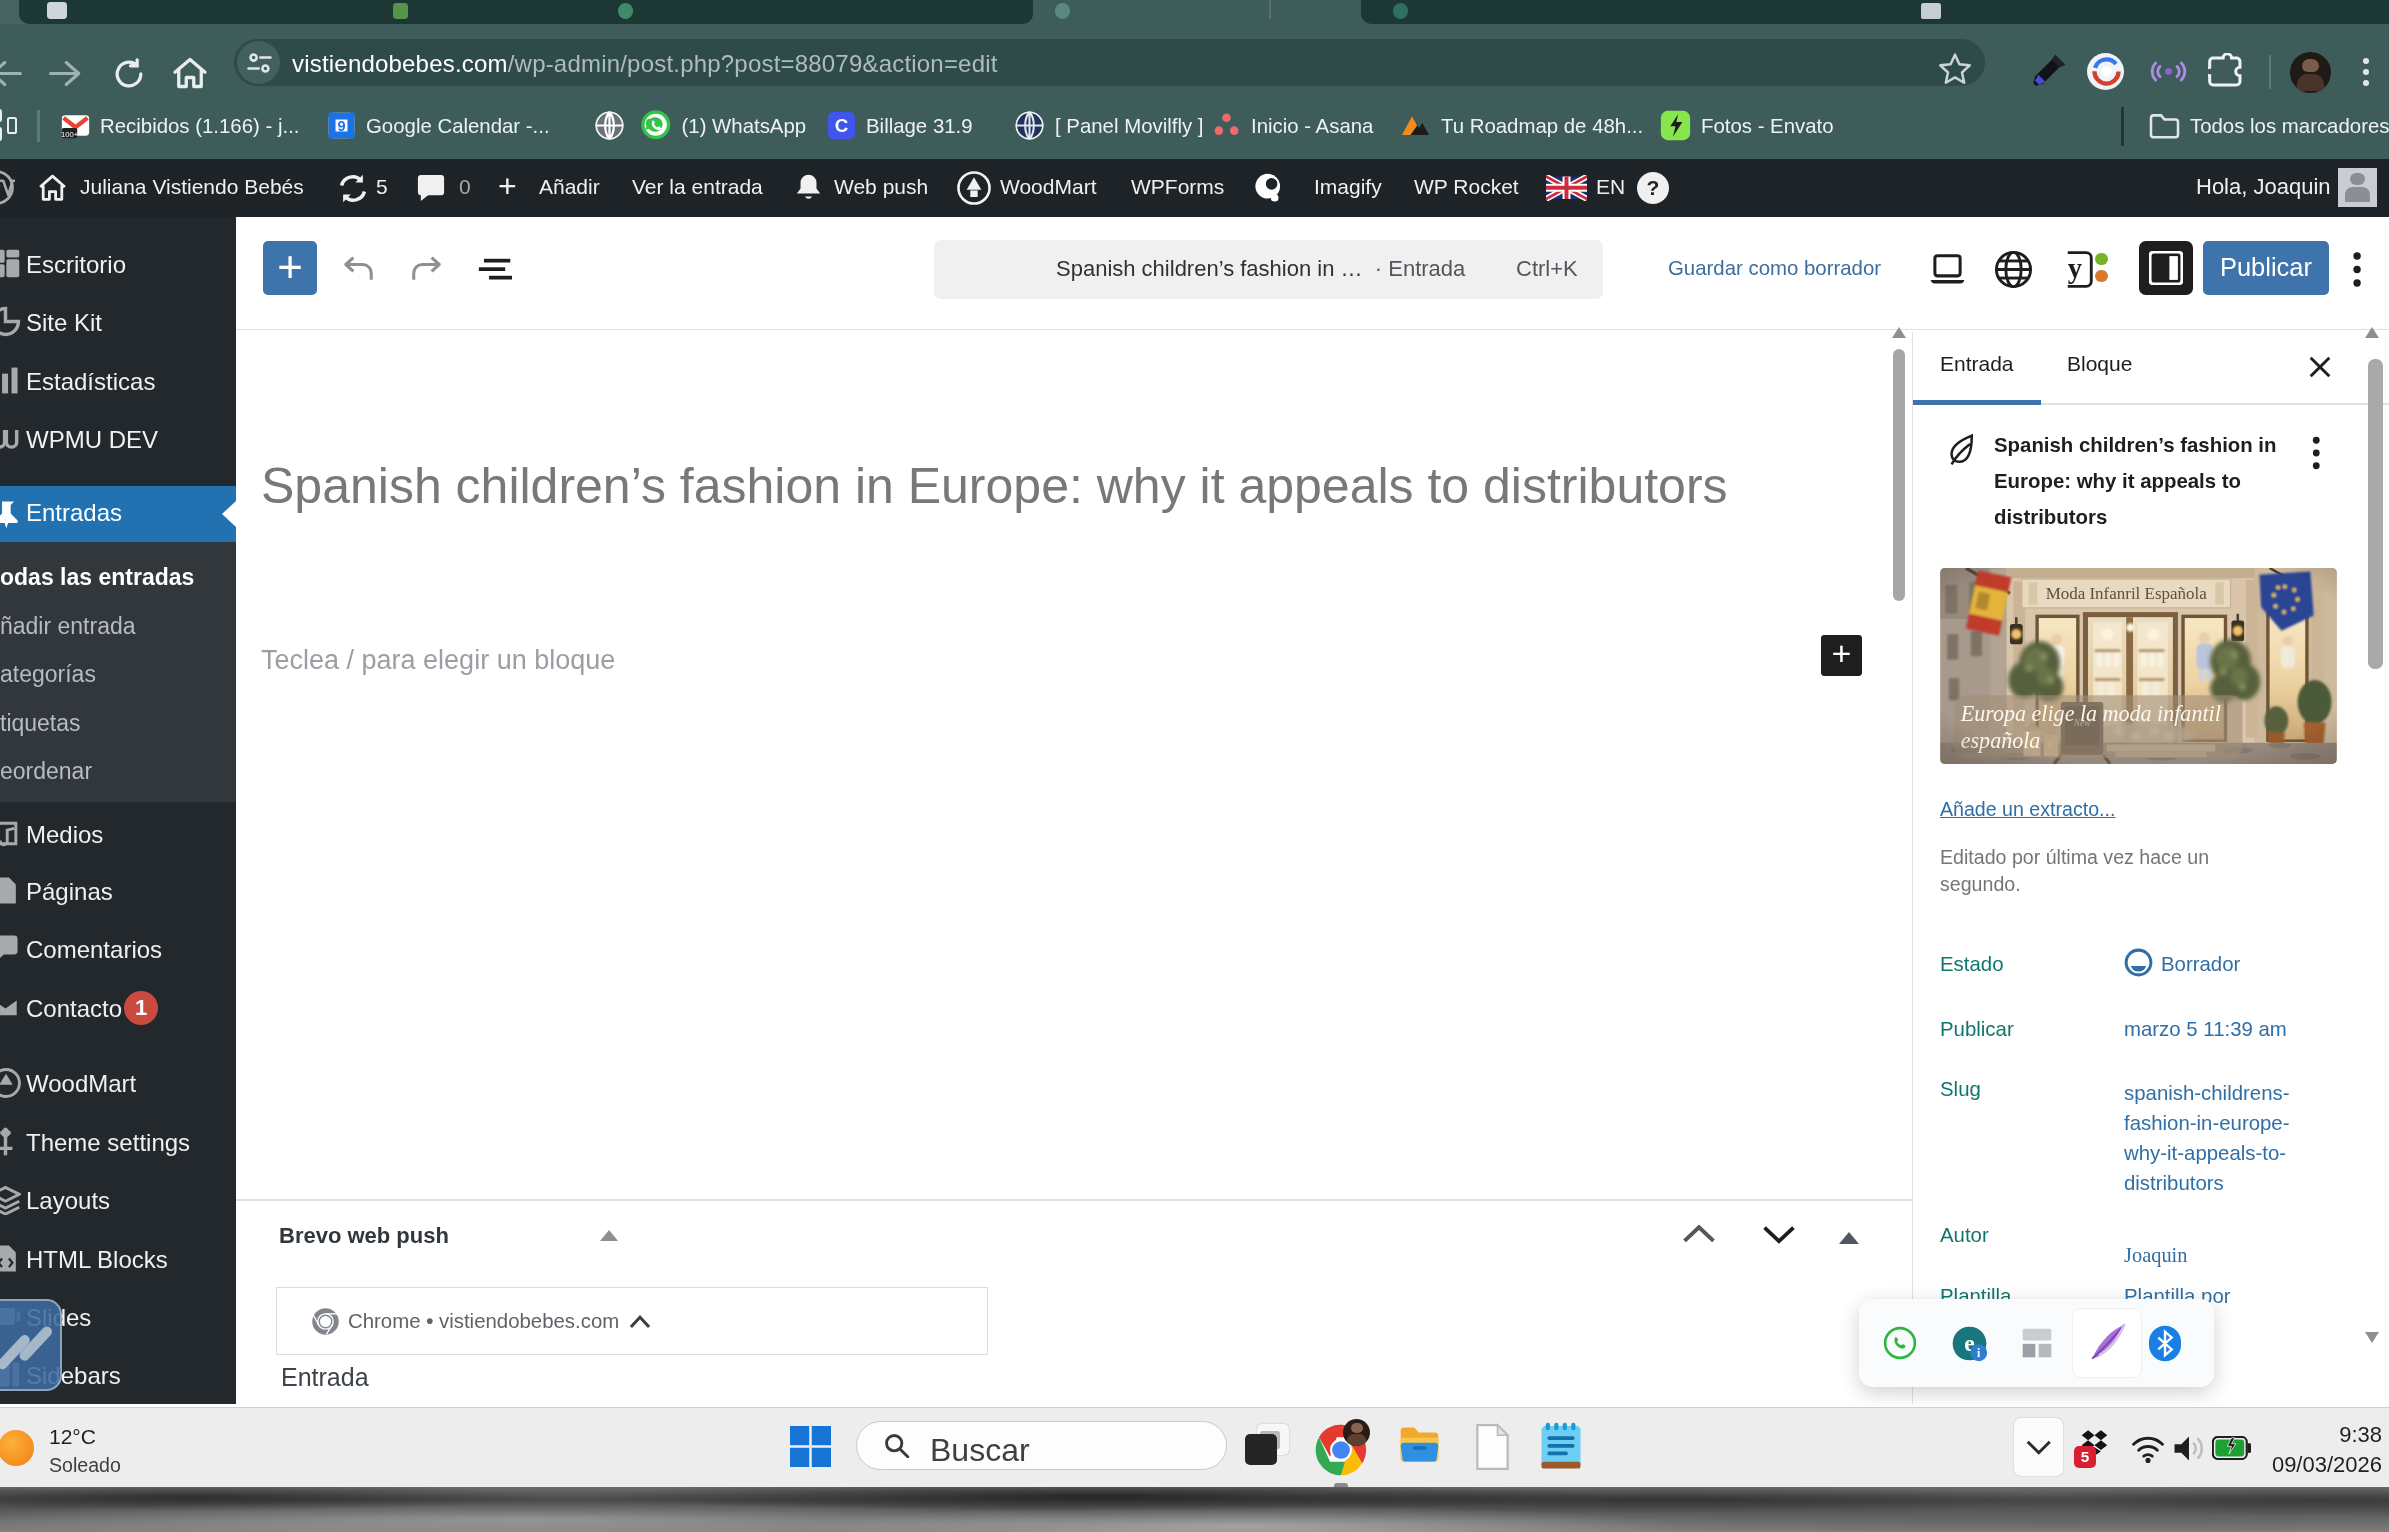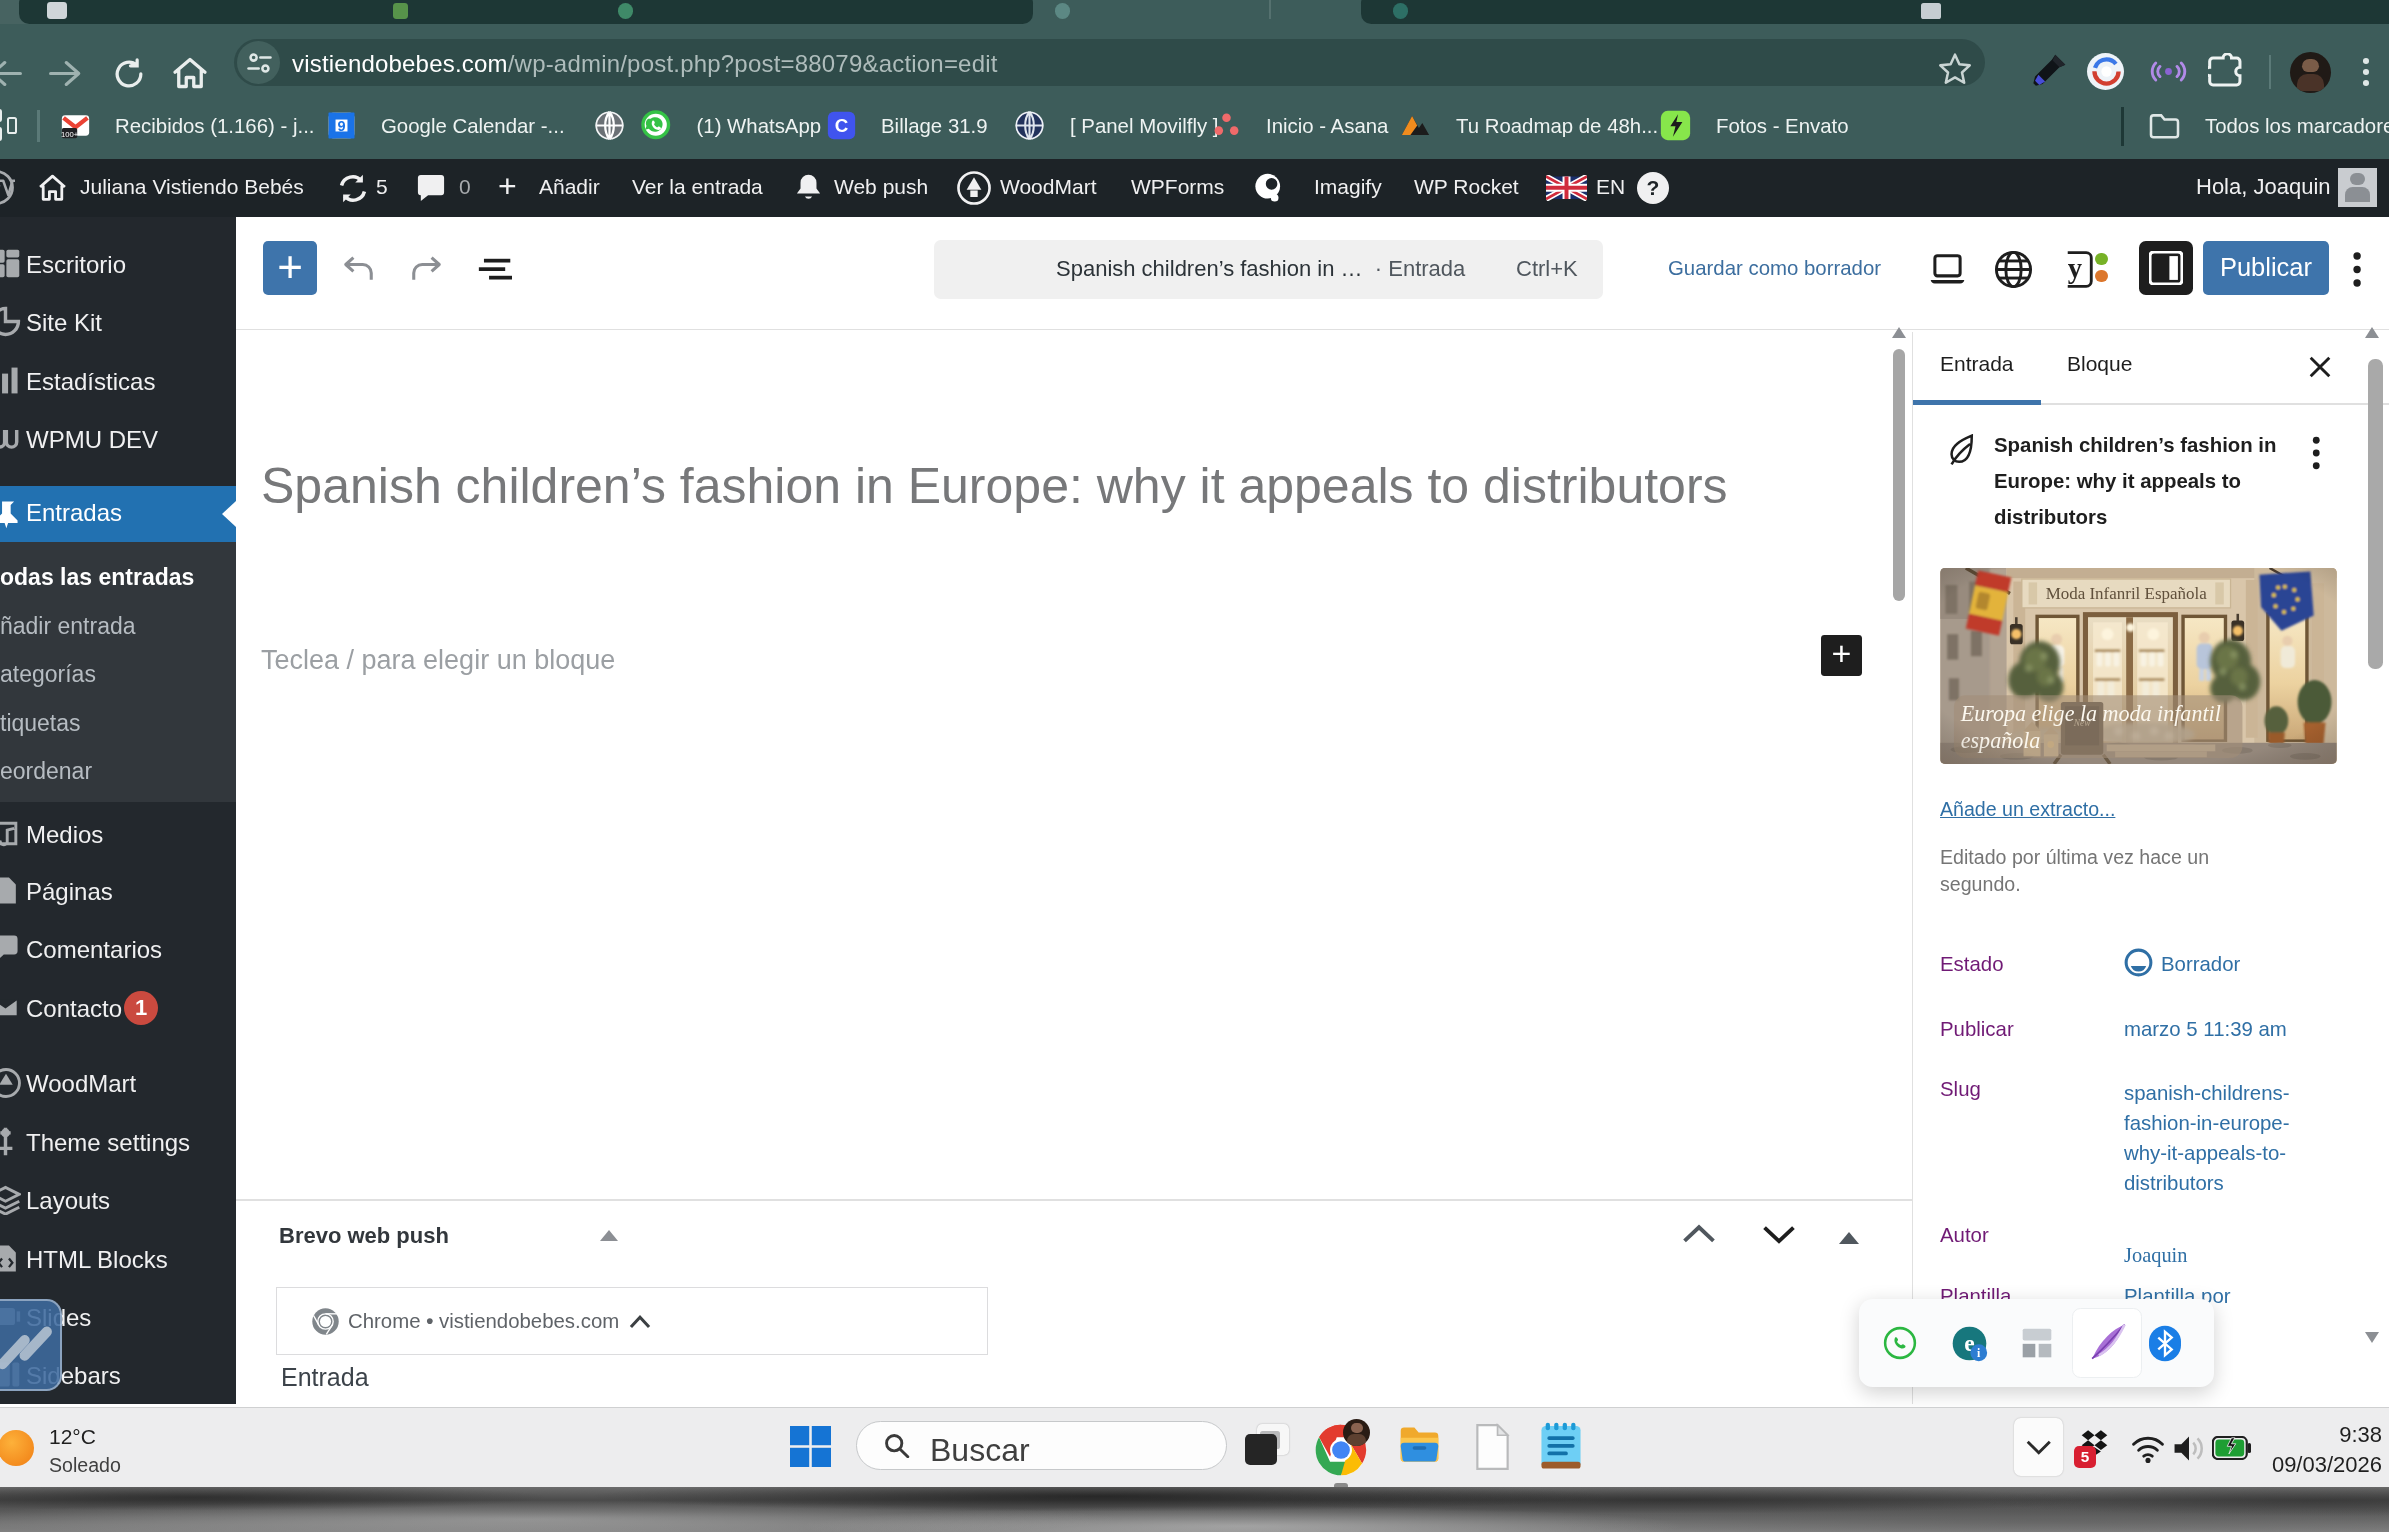--- a/index.html
+++ b/index.html
@@ -15,24 +15,24 @@
   
   #sidemenu { left:0; top:217px; width:236px; height:1187px; background:#23282d; color:#f0f0f1; }
   
   #topbar { left:236px; top:217px; width:2154px; height:113px; background:#fff; border-bottom:1.7px solid #e0e0e0; }
   #content { left:236px; top:332px; width:1677px; height:1072px; background:#fff; }
   #rpanel { left:1912px; top:332px; width:477px; height:1072px; background:#fff; border-left:1.7px solid #e0e0e0; }
   
   #taskbar { left:0; top:1407px; width:2389px; height:80px; background:#ededee; border-top:1.7px solid #cfd0d1; }
   #wallpaper { left:0; top:1487px; width:2389px; height:46px; background:#555; }
   .bk { position:absolute; top:12px; height:39px; display:flex; align-items:center; }
-  .bkicon { display:inline-block; margin-right:25px; }
+  .bkicon { display:inline-block; margin-right:10px; }
   .bktxt { color:#eef3f2; font-size:20.4px; white-space:nowrap; }
   .abtxt { position:absolute; top:16px; font-size:21px; color:#f0f0f1; white-space:nowrap; }
-  .rowlbl { position:absolute; left:27px; font-size:20.4px; color:#701a75; }
+  .rowlbl { position:absolute; left:27px; font-size:20.4px; color:#0f766e; }
   .rowval { position:absolute; left:211px; font-size:20.4px; color:#2f6fa5; }
   .mitem { position:absolute; left:0; width:236px; height:59px; }
   .mico { position:absolute; left:-10.2px; top:12px; }
   .mtxt { position:absolute; left:26px; top:15.3px; font-size:24px; color:#f0f0f1; white-space:nowrap; }
   .smtxt { position:absolute; left:26px; font-size:23px; color:#b6bcc2; white-space:nowrap; }
 </style>
 </head>
 <body>
 <div id="page">
   <div id="tabstrip" class="abs">

